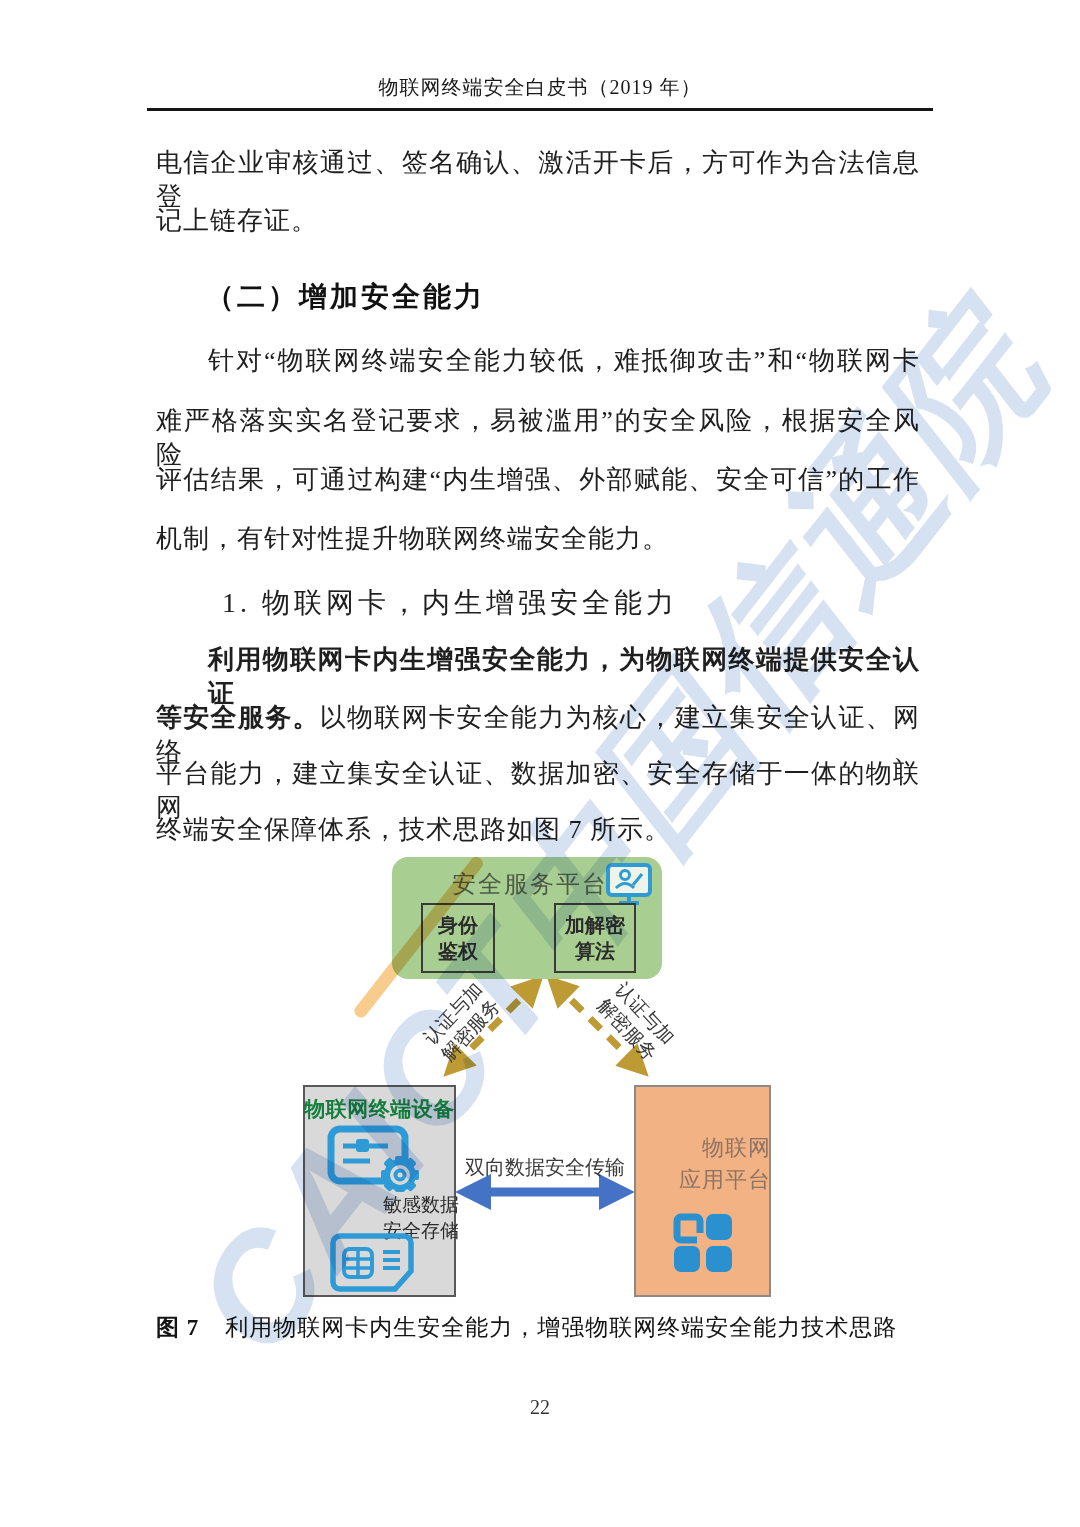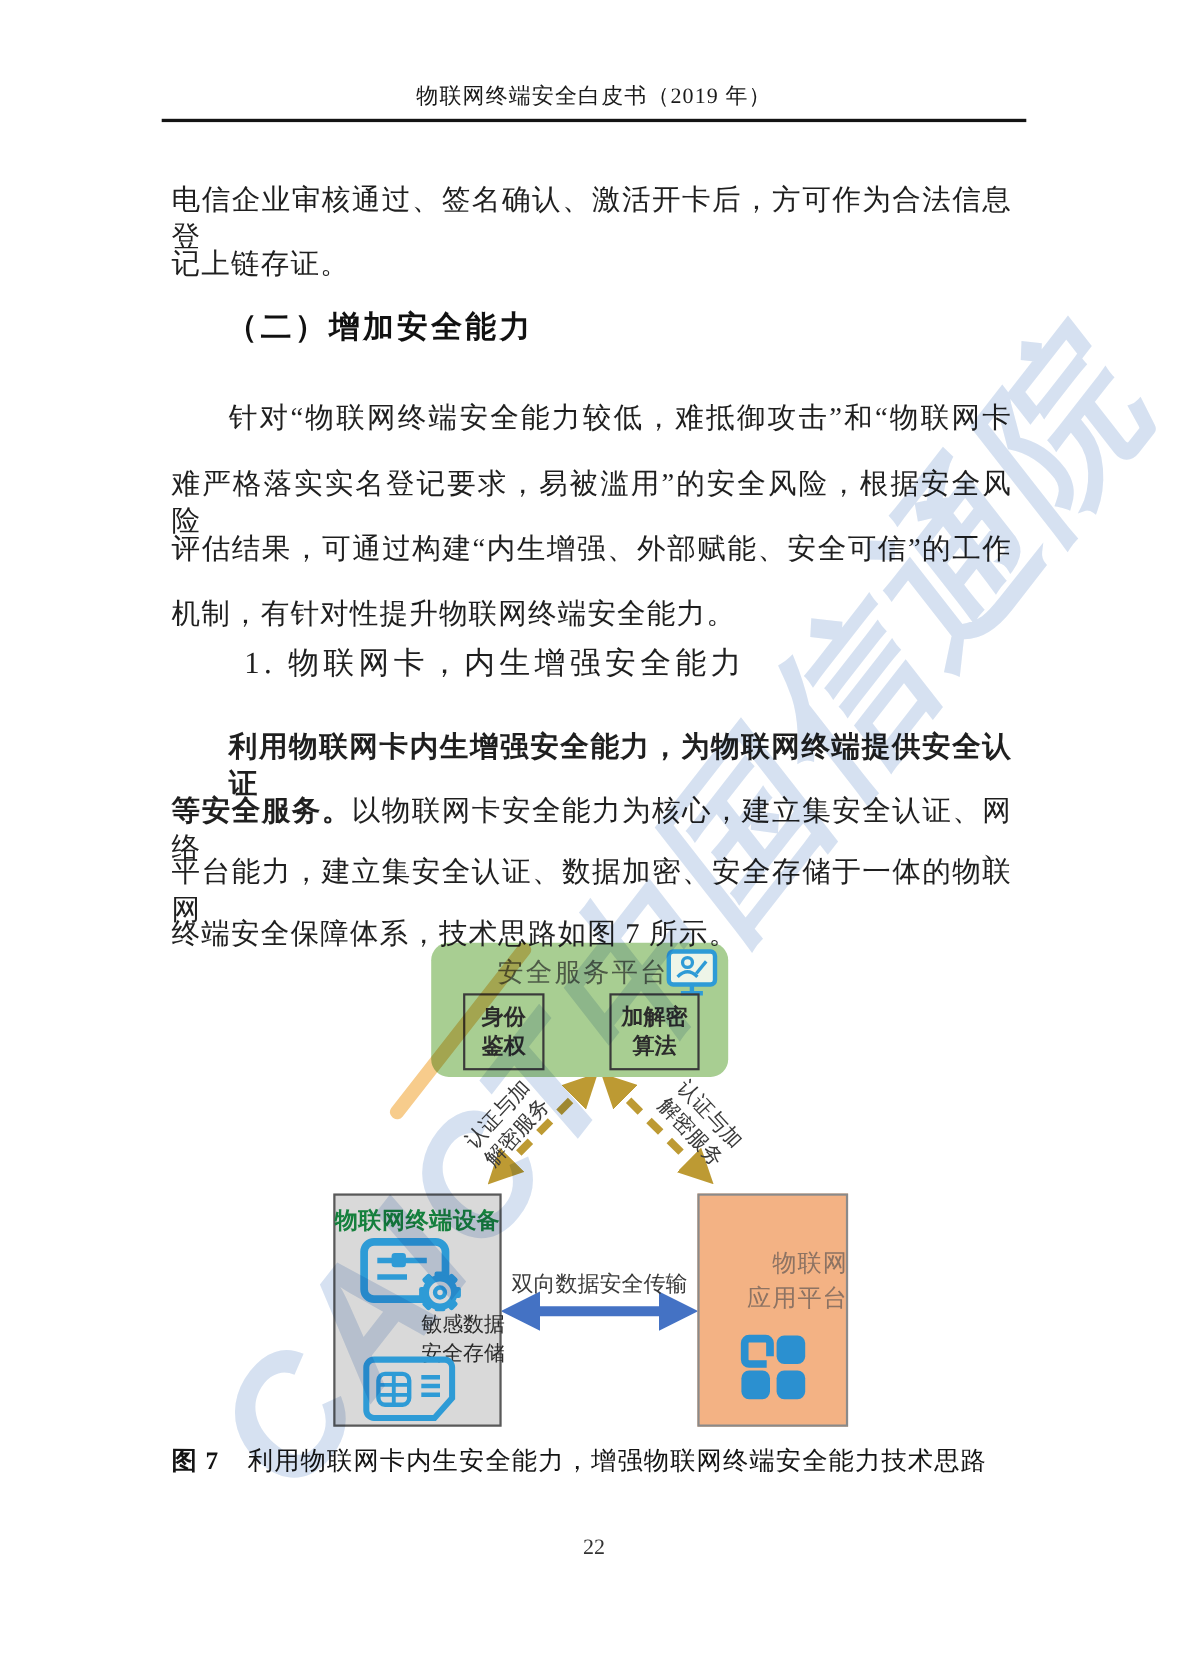--- a/index.html
+++ b/index.html
@@ -6,21 +6,21 @@
   #page{position:relative;width:1080px;height:1527px;background:#ffffff;overflow:hidden;
         font-family:"Liberation Serif","DejaVu Serif",serif;color:#1f1f1f;}
 
   
   .header-title{position:absolute;top:74px;left:0;width:1080px;text-align:center;
                 font-size:20px;letter-spacing:1px;color:#1a1a1a;}
   .header-rule{position:absolute;top:108px;left:147px;width:786px;height:3px;background:#141414;}
 
   
   .bline{position:absolute;left:156px;width:764px;font-size:26px;line-height:34px;
-         letter-spacing:1px;color:#1f1f1f;z-index:4;margin-top:19px;}
+         letter-spacing:1px;color:#1f1f1f;z-index:4;}
   .j{text-align:justify;text-align-last:justify;}
   .s{text-align:left;}
   .ind{box-sizing:border-box;padding-left:52px;}
   .b{font-weight:700;font-family:"Liberation Sans","DejaVu Sans",sans-serif;}
 
   .sec-heading{position:absolute;left:156px;top:278px;width:764px;box-sizing:border-box;padding-left:50px;
                font-family:"Liberation Sans","DejaVu Sans",sans-serif;
                font-size:28px;font-weight:700;letter-spacing:3px;color:#111;z-index:4;}
   .sub-heading{position:absolute;left:156px;top:584px;width:764px;box-sizing:border-box;padding-left:66px;
                font-size:28px;letter-spacing:4px;color:#1f1f1f;z-index:4;}

